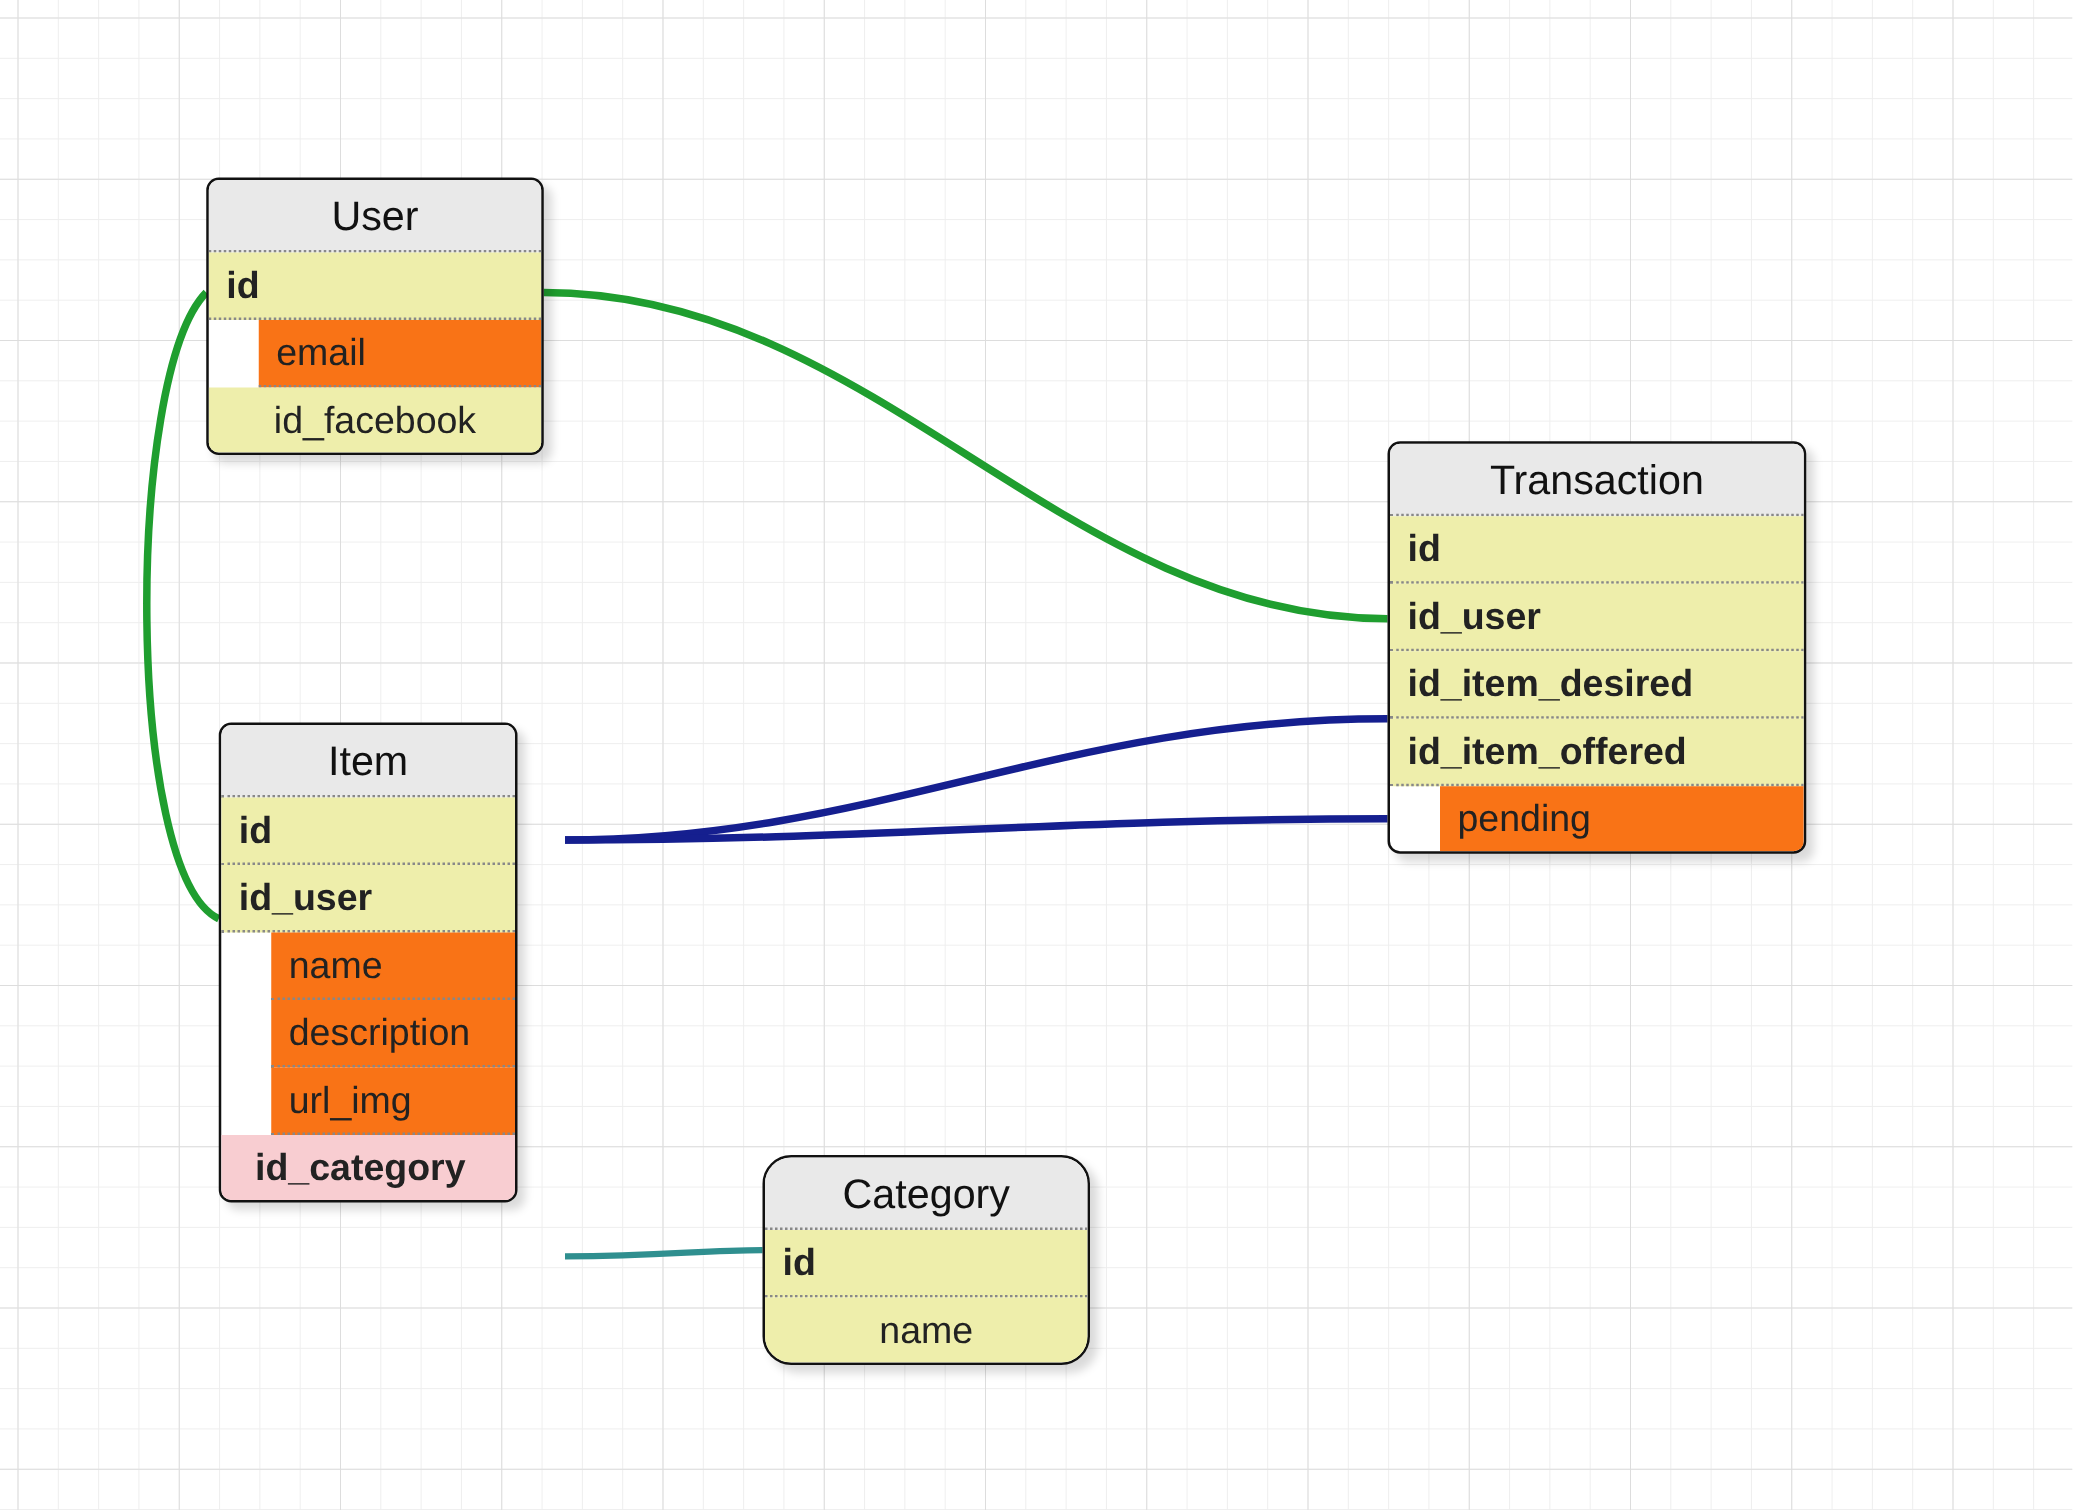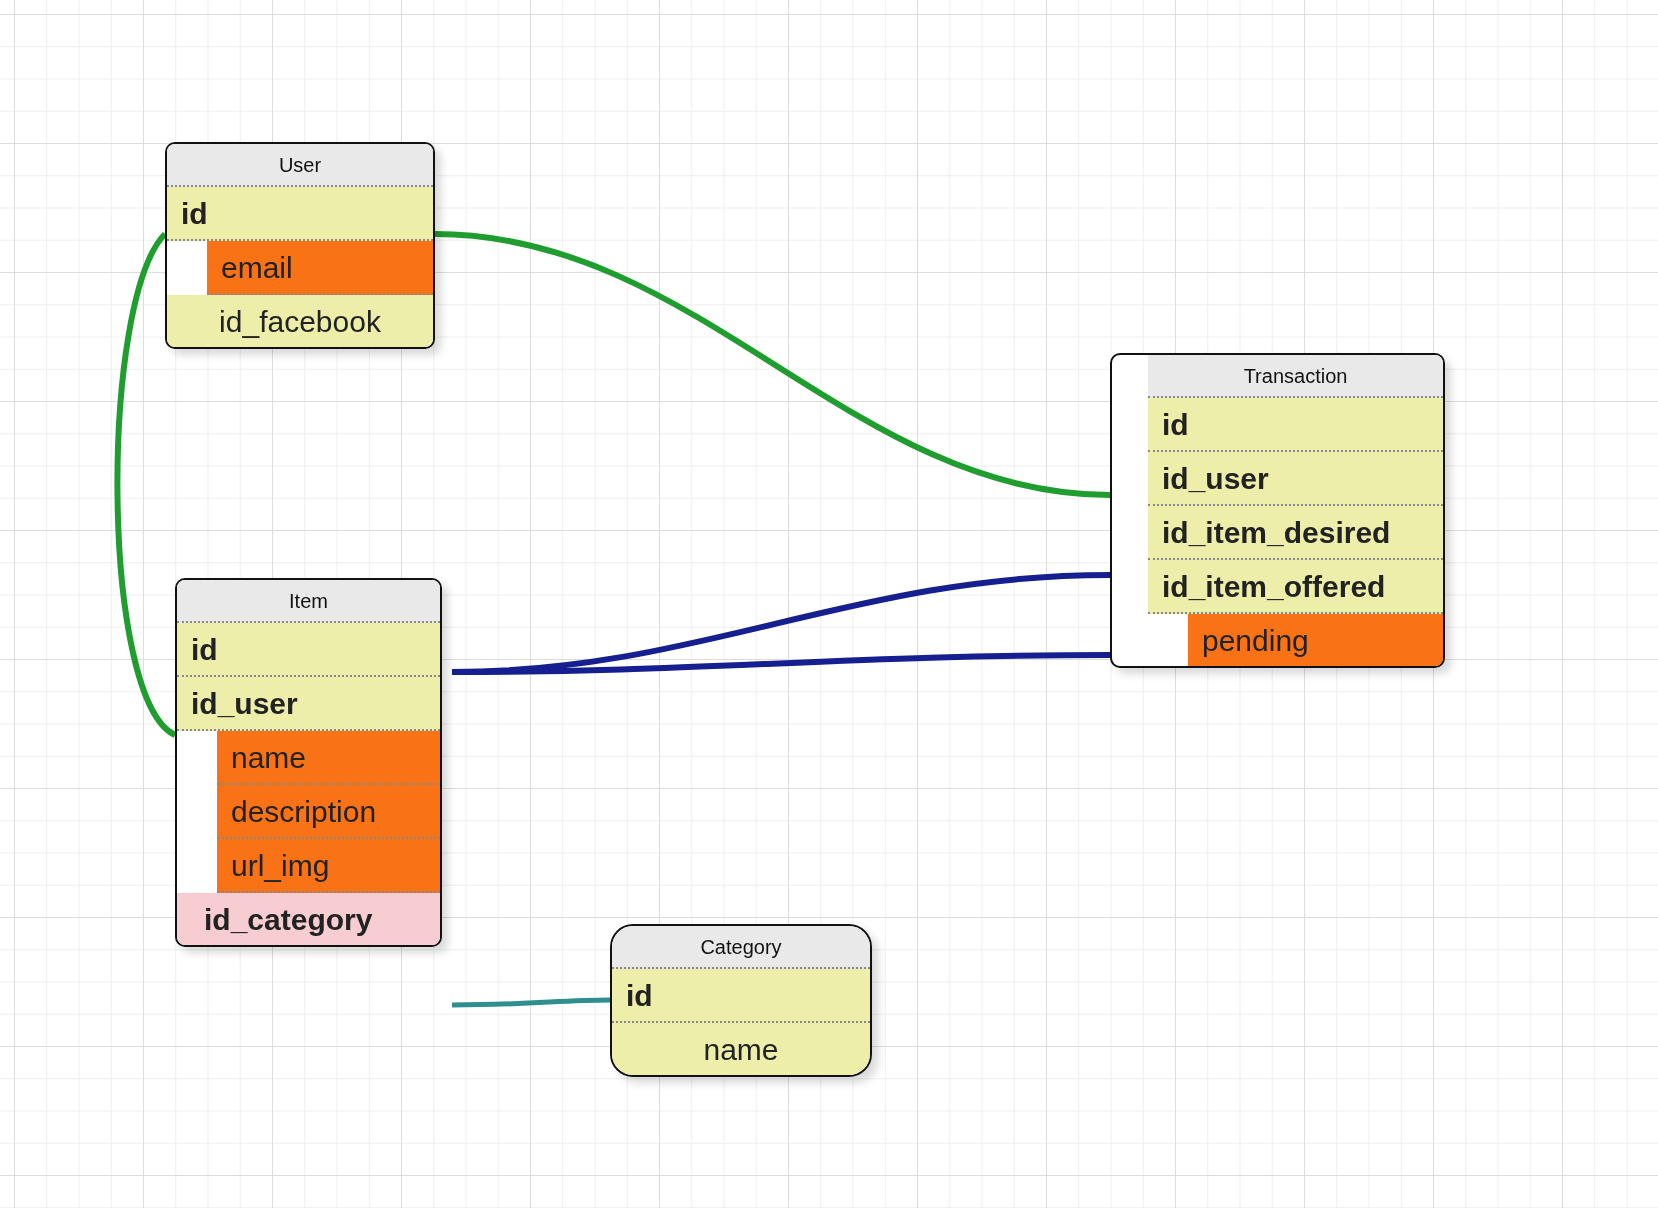--- a/index.html
+++ b/index.html
@@ -39,21 +39,21 @@
     position: absolute;
     border: 2px solid #111;
     border-radius: 10px;
     background: #fff;
     box-shadow: 6px 6px 8px rgba(0,0,0,0.15);
     overflow: hidden;
   }
   .entity-title {
     background: #e9e9e9;
     text-align: center;
-    font-size: 20px;
+    font-size: 33px;
     padding: 10px 8px 8px 8px;
     border-bottom: 2px dotted #888;
     color: #111;
   }
   .field {
     font-size: 30px;
     padding: 10px 14px 8px 14px;
     border-bottom: 2px dotted #888;
     color: #222;
   }
@@ -83,31 +83,31 @@
 
 <div class="canvas">
 
   <div class="entity" style="left:165px; top:142px; width:270px;">
     <div class="entity-title">User</div>
     <div class="field key">id</div>
     <div class="field attr">email</div>
     <div class="field key-attr">id_facebook</div>
   </div>
 
-  <div class="entity" style="left:175px; top:578px; width:267px;">
+  <div class="entity" style="left:175px; top:578px; width:239px;">
     <div class="entity-title">Item</div>
     <div class="field key">id</div>
     <div class="field key">id_user</div>
     <div class="field attr">name</div>
     <div class="field attr">description</div>
     <div class="field attr">url_img</div>
     <div class="field fk">id_category</div>
   </div>
 
-  <div class="entity" style="left:1110px; top:353px; width:335px;padding-left:36px;">
+  <div class="entity" style="left:1110px; top:353px; width:335px;">
     <div class="entity-title">Transaction</div>
     <div class="field key">id</div>
     <div class="field key">id_user</div>
     <div class="field key">id_item_desired</div>
     <div class="field key">id_item_offered</div>
     <div class="field attr">pending</div>
   </div>
 
   <div class="entity" style="left:610px; top:924px; width:262px;border-radius:23px;">
     <div class="entity-title">Category</div>

